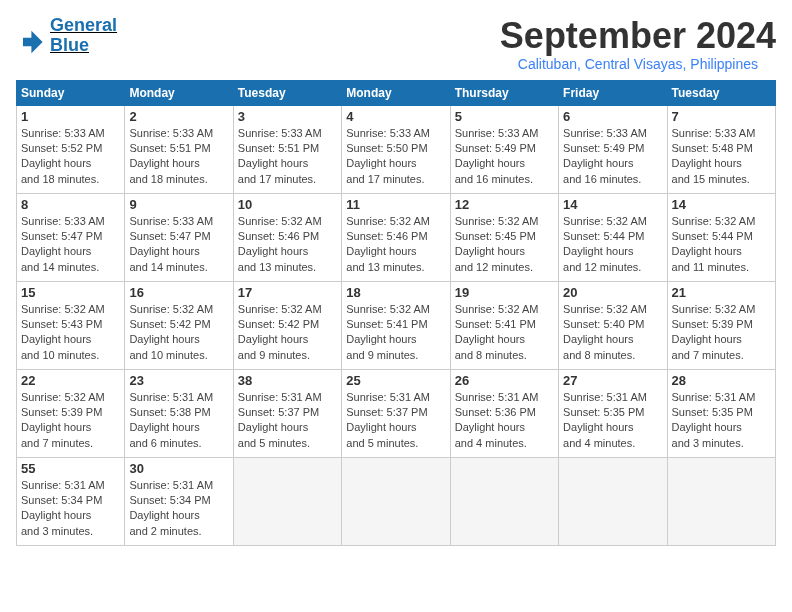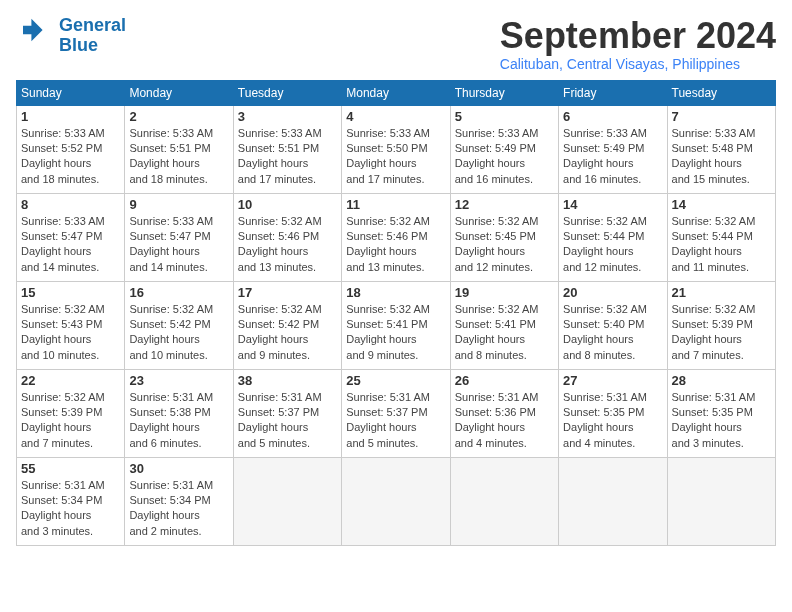--- a/index.html
+++ b/index.html
@@ -16,38 +16,39 @@
       padding: 16px 16px 8px 16px;
     }
     .header-row {
       display: flex;
       justify-content: space-between;
       align-items: flex-start;
       margin-bottom: 8px;
     }
     .logo {
       display: flex;
-      align-items: flex-start;
-      gap: 15px;
+      align-items: flex-end;
+      gap: 6px;
+      text-decoration: underline;
     }
     .logo-text {
       font-size: 18px;
       font-weight: bold;
       color: #333;
       line-height: 1.1;
     }
     .logo-text span {
       color: #1a6faf;
     }
     .logo-icon {
       width: 28px;
       height: 28px;
     }
     .title-block {
-      text-align: left;
+      text-align: center;
     }
     .month-title {
       font-size: 36px;
       font-weight: bold;
       color: #333;
       line-height: 1.1;
     }
     .subtitle {
       font-size: 14px;
       color: #3b82f6;
@@ -56,21 +57,21 @@
       width: 100%;
       border-collapse: collapse;
       table-layout: fixed;
     }
     th {
       background-color: #1a6faf;
       color: #fff;
       padding: 5px 4px;
       text-align: left;
       font-size: 12px;
-      font-weight: normal;
+      font-weight: bold;
       border: 1px solid #1a6faf;
     }
     td {
       border: 1px solid #ccc;
       vertical-align: top;
       padding: 3px 4px;
       height: 88px;
       background: #fff;
     }
     td.empty {

